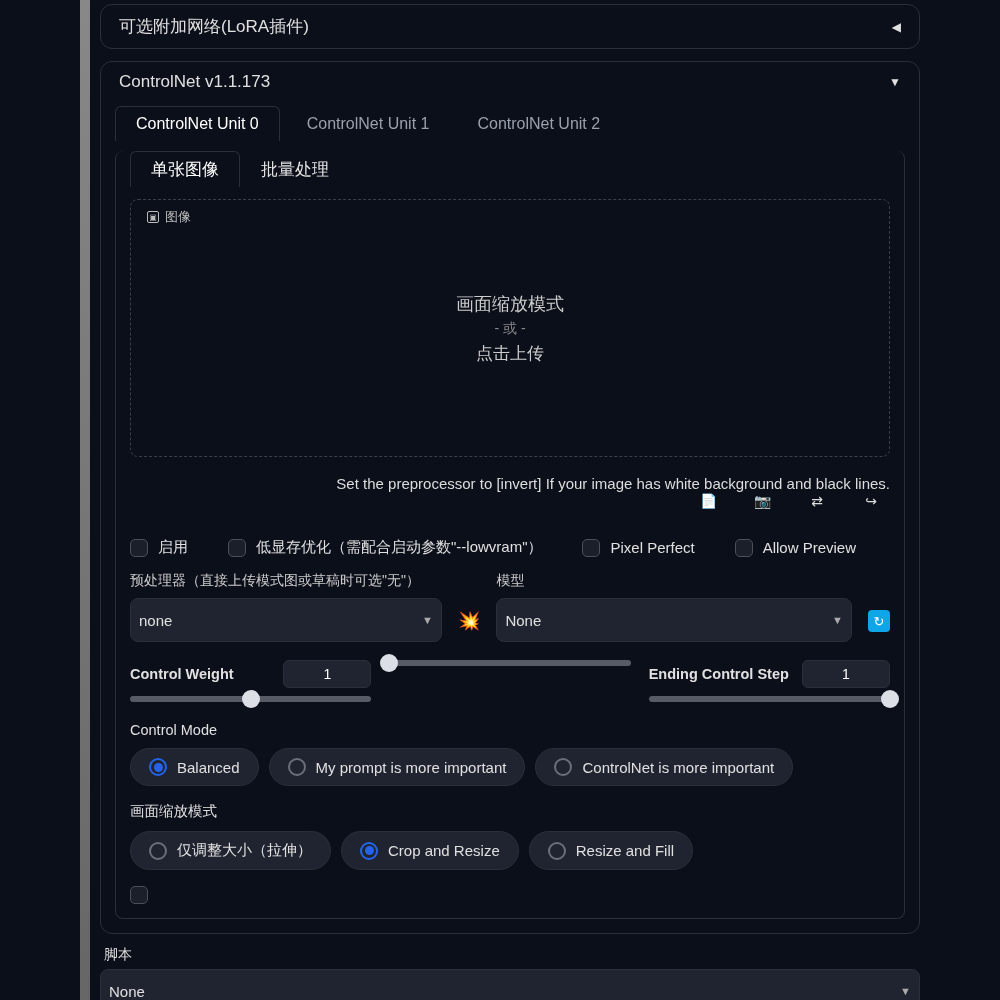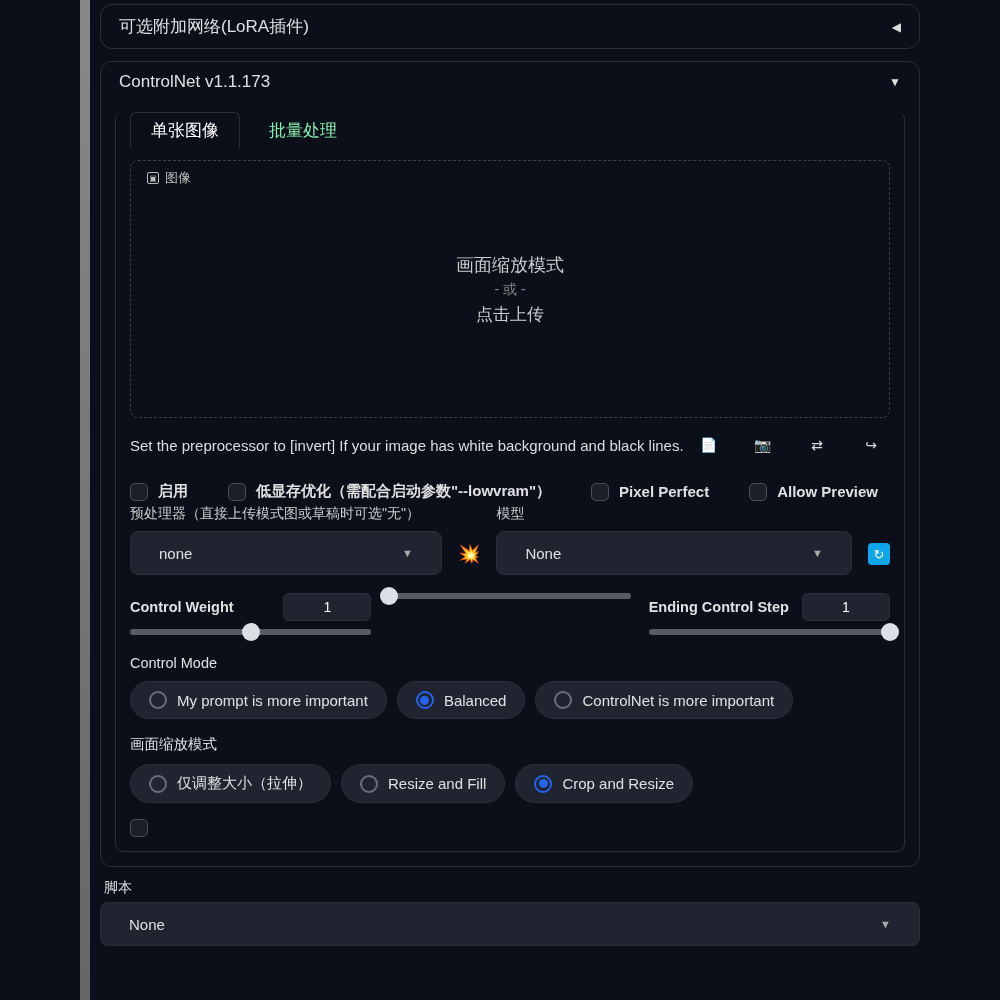--- a/index.html
+++ b/index.html
@@ -6,40 +6,40 @@
   body { background: #0b0f19; color: #e0e0e0; width: 1000px; height: 1000px; overflow: hidden; padding: 0 80px 0 100px; }
   .edge { position: fixed; top: 0; bottom: 0; width: 10px; background: linear-gradient(#888, #666); }
   .edge.left { left: 80px; }
   .panel { border: 1px solid #2a2f3a; border-radius: 12px; margin-bottom: 12px; background: #0b0f19; }
   .panel-header { display: flex; justify-content: space-between; align-items: center; padding: 10px 18px; font-size: 17px; cursor: pointer; }
   .tri { font-size: 12px; }
   .tabs { display: flex; gap: 6px; padding: 0 14px; margin-top: 4px; }
   .tab { padding: 8px 20px; font-size: 16px; color: #9aa0ac; border: 1px solid transparent; border-bottom: none; border-radius: 6px 6px 0 0; cursor: pointer; }
   .tab.active { color: #fff; border-color: #2a2f3a; background: #0b0f19; }
   .inner-panel { margin: 0 14px 14px 14px; border: 1px solid #2a2f3a; border-radius: 8px; padding: 0 14px 14px 14px; border-top: none; }
-  .subtabs { display: flex; gap: 8px; margin-top: 10px; margin-bottom: 12px; }
-  .subtab { padding: 6px 20px; font-size: 17px; color: #86efac; border: 1px solid transparent; border-bottom: none; border-radius: 6px 6px 0 0; cursor: pointer; }
+  .subtabs { display: flex; gap: 0; margin-top: 10px; margin-bottom: 12px; }
+  .subtab { padding: 6px 20px; font-size: 17px; color: #e5e5e5; border: 1px solid transparent; border-bottom: none; border-radius: 6px 6px 0 0; cursor: pointer; }
   .subtab.active { color: #fff; border-color: #2a2f3a; }
   .dropzone { border: 1px dashed #3a3f4a; border-radius: 8px; height: 258px; position: relative; display: flex; flex-direction: column; align-items: center; justify-content: center; color: #ccc; }
   .dz-tag { position: absolute; top: 8px; left: 10px; font-size: 13px; color: #bbb; background: #0b0f19; padding: 0 6px; display: flex; gap: 6px; align-items: center; }
   .dz-tag .ico { width: 12px; height: 12px; border: 1px solid #bbb; border-radius: 2px; display: inline-flex; align-items: center; justify-content: center; font-size: 8px; }
   .dz-line1 { font-size: 18px; font-weight: 500; }
   .dz-line2 { font-size: 14px; color: #888; margin: 4px 0; }
   .dz-line3 { font-size: 17px; }
-  .hint-row { display: flex; align-items: flex-end; margin: 18px 0 28px 0; }
+  .hint-row { display: flex; align-items: flex-end; margin: 18px 0 28px 0; flex-direction: column; }
   .hint-text { flex: 1; font-size: 15px; color: #ddd; }
   .icon-btns { display: flex; gap: 36px; padding-right: 10px; }
   .ibtn { width: 18px; height: 18px; cursor: pointer; display: inline-flex; align-items: center; justify-content: center; font-size: 14px; color: #ddd; }
-  .check-row { display: flex; gap: 40px; margin-bottom: 4px; align-items: center; font-weight: bold; }
+  .check-row { display: flex; gap: 40px; margin-bottom: 15px; align-items: center; }
   .chk { display: flex; align-items: center; gap: 10px; font-size: 15px; cursor: pointer; }
   .chk-box { width: 18px; height: 18px; border: 1px solid #4a4f5a; border-radius: 5px; background: #1a1f2a; }
   .field-row { display: flex; gap: 16px; align-items: flex-end; margin-bottom: 18px; }
   .field { flex: 1; display: flex; flex-direction: column; gap: 8px; }
   .field-label { font-size: 14px; color: #ccc; }
-  .select { background: #1f2430; border: 1px solid #2a2f3a; border-radius: 8px; padding: 12px 28px; display: flex; justify-content: space-between; align-items: center; font-size: 15px; cursor: pointer; height: 44px; }
+  .select { background: #1f2430; border: 1px solid #2a2f3a; border-radius: 8px; padding: 12px 8px; display: flex; justify-content: space-between; align-items: center; font-size: 15px; cursor: pointer; height: 44px; }
   .arrow { font-size: 11px; color: #aaa; }
   .spark { font-size: 18px; padding-bottom: 10px; cursor: pointer; }
   .refresh { width: 22px; height: 22px; background: #0ea5e9; border-radius: 4px; display: flex; align-items: center; justify-content: center; color: #fff; font-size: 13px; margin-bottom: 10px; cursor: pointer; }
   .slider-row { display: flex; gap: 18px; margin-bottom: 20px; }
   .slider-group { flex: 1; }
   .slider-top { display: flex; justify-content: space-between; align-items: center; margin-bottom: 8px; }
   .slider-label { font-size: 14.5px; font-weight: bold; }
   .slider-val { width: 88px; background: #1f2430; border: 1px solid #2a2f3a; border-radius: 6px; text-align: center; padding: 5px 0; font-size: 14px; color: #fff; }
   .slider-track { height: 6px; background: #565b66; border-radius: 3px; position: relative; }
   .slider-thumb { width: 18px; height: 18px; background: #dcdfe6; border-radius: 50%; position: absolute; top: -6px; transform: translateX(-50%); }
@@ -64,20 +64,25 @@
     <span class="tri">◀</span>
   </div>
 </div>
 
 <div class="panel">
   <div class="panel-header">
     <span>ControlNet v1.1.173</span>
     <span class="tri">▼</span>
   </div>
 
+  <div class="tabs">
+    <div class="tab active">ControlNet Unit 0</div>
+    <div class="tab">ControlNet Unit 1</div>
+    <div class="tab">ControlNet Unit 2</div>
+  </div>
 
   <div class="inner-panel">
 
     <div class="subtabs">
       <div class="subtab active">单张图像</div>
       <div class="subtab">批量处理</div>
     </div>
 
     <div class="dropzone">
       <div class="dz-tag">
@@ -159,46 +164,46 @@
         </div>
         <div class="slider-track">
           <div class="slider-thumb" style="left:100%"></div>
         </div>
       </div>
     </div>
 
     <div class="section-label">Control Mode</div>
     <div class="radio-row">
       <label class="radio">
-          <span class="rcir"></span>
-          <span>My prompt is more important</span>
-        </label>
-      <label class="radio">
           <span class="rcir on"></span>
           <span>Balanced</span>
         </label>
       <label class="radio">
           <span class="rcir"></span>
+          <span>My prompt is more important</span>
+        </label>
+      <label class="radio">
+          <span class="rcir"></span>
           <span>ControlNet is more important</span>
         </label>
     </div>
 
     <div class="section-label">画面缩放模式</div>
     <div class="radio-row">
       <label class="radio">
           <span class="rcir"></span>
           <span>仅调整大小（拉伸）</span>
         </label>
       <label class="radio">
-          <span class="rcir"></span>
-          <span>Resize and Fill</span>
-        </label>
-      <label class="radio">
           <span class="rcir on"></span>
           <span>Crop and Resize</span>
+        </label>
+      <label class="radio">
+          <span class="rcir"></span>
+          <span>Resize and Fill</span>
         </label>
     </div>
 
     <label class="chk">
       <span class="chk-box"></span>
     </label>
 
   </div>
 </div>
 

